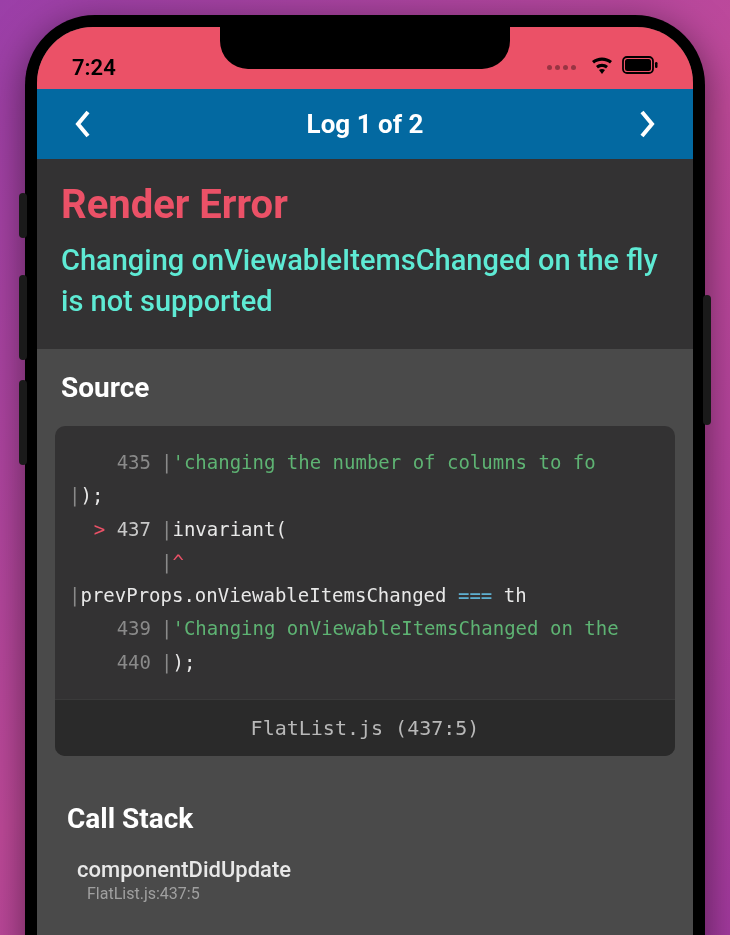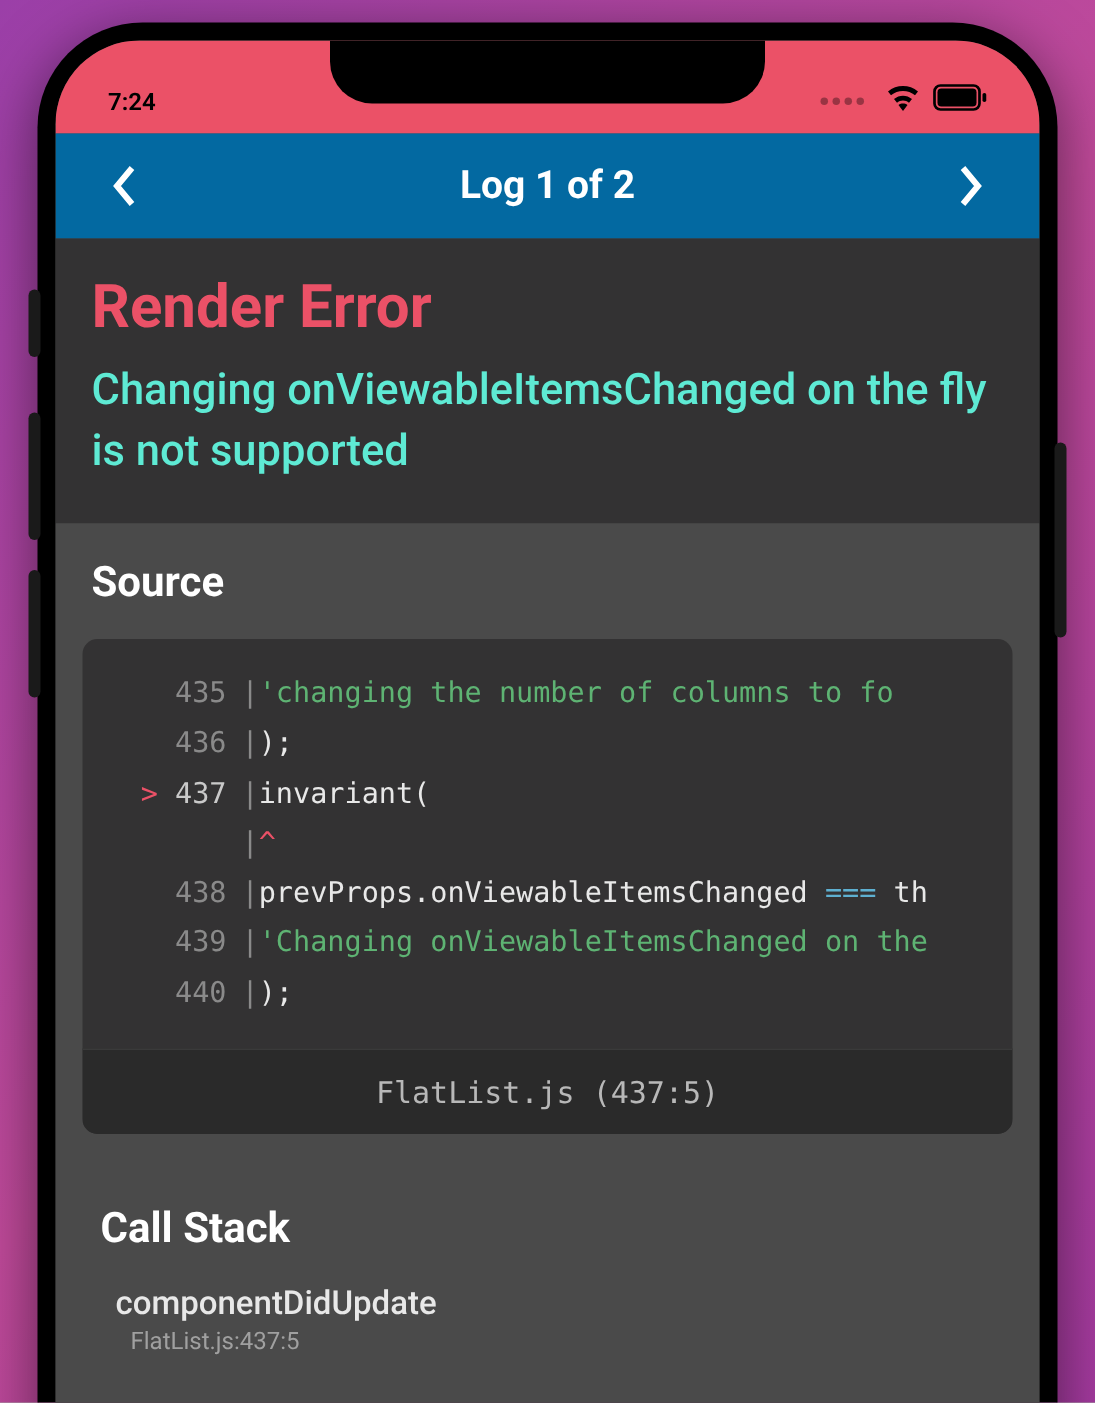--- a/index.html
+++ b/index.html
@@ -68,21 +68,21 @@
     .status-bar {
       height: 62px;
       background: #eb5167;
       display: flex;
       align-items: center;
       justify-content: space-between;
       padding: 0 35px;
       padding-top: 18px;
     }
     .status-time {
-      font-size: 16px;
+      font-size: 22px;
       font-weight: 600;
       color: #000;
     }
     .status-right {
       display: flex;
       align-items: center;
       gap: 8px;
     }
     .dots {
       display: flex;
@@ -280,36 +280,34 @@
         <div class="section-title">Source</div>
 
         <div class="source-block">
           <div class="code-area" id="code-area">
               <div class="code-line">
                 <span class="line-gutter"><span class="num">435 </span></span>
                 <span class="pipe">|</span>
                 <span class="code-content"><span class="tok-plain">    </span><span class="tok-str">'changing the number of columns to fo</span></span>
               </div>
               <div class="code-line">
-                <span class="line-gutter"><span class="num">436 </span></span>
                 <span class="pipe">|</span>
                 <span class="code-content"><span class="tok-plain">);</span></span>
               </div>
               <div class="code-line">
                 <span class="line-gutter active"><span class="num">437 </span></span>
                 <span class="pipe">|</span>
                 <span class="code-content"><span class="tok-plain">invariant(</span></span>
               </div>
               <div class="code-line">
                 <span class="line-gutter">&nbsp;&nbsp;&nbsp;&nbsp;</span>
                 <span class="pipe">|</span>
                 <span class="code-content"><span class="tok-caret">^</span></span>
               </div>
               <div class="code-line">
-                <span class="line-gutter"><span class="num">438 </span></span>
                 <span class="pipe">|</span>
                 <span class="code-content"><span class="tok-plain">  prevProps.onViewableItemsChanged </span><span class="tok-op">===</span><span class="tok-plain"> th</span></span>
               </div>
               <div class="code-line">
                 <span class="line-gutter"><span class="num">439 </span></span>
                 <span class="pipe">|</span>
                 <span class="code-content"><span class="tok-plain">  </span><span class="tok-str">'Changing onViewableItemsChanged on the</span></span>
               </div>
               <div class="code-line">
                 <span class="line-gutter"><span class="num">440 </span></span>

